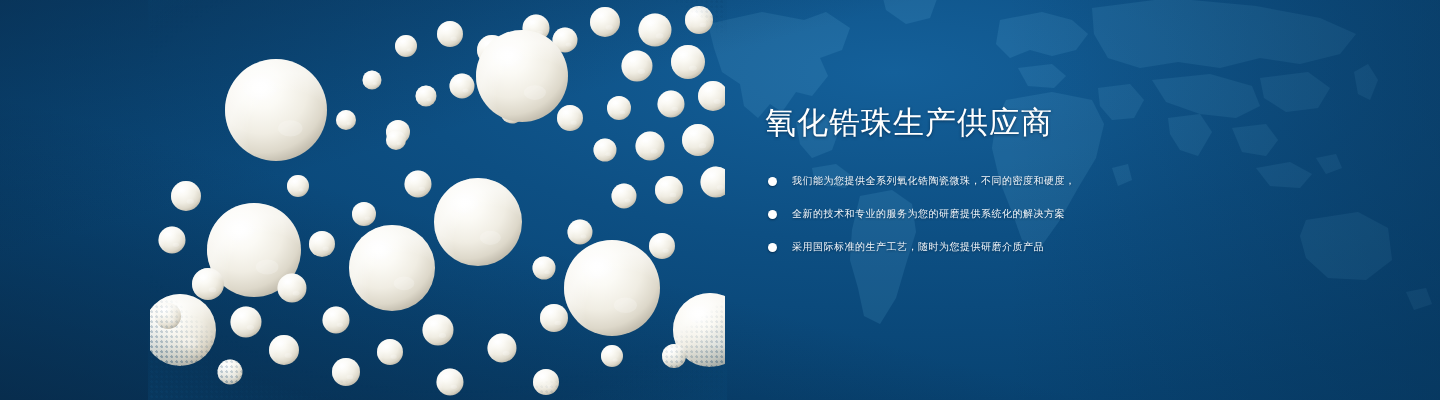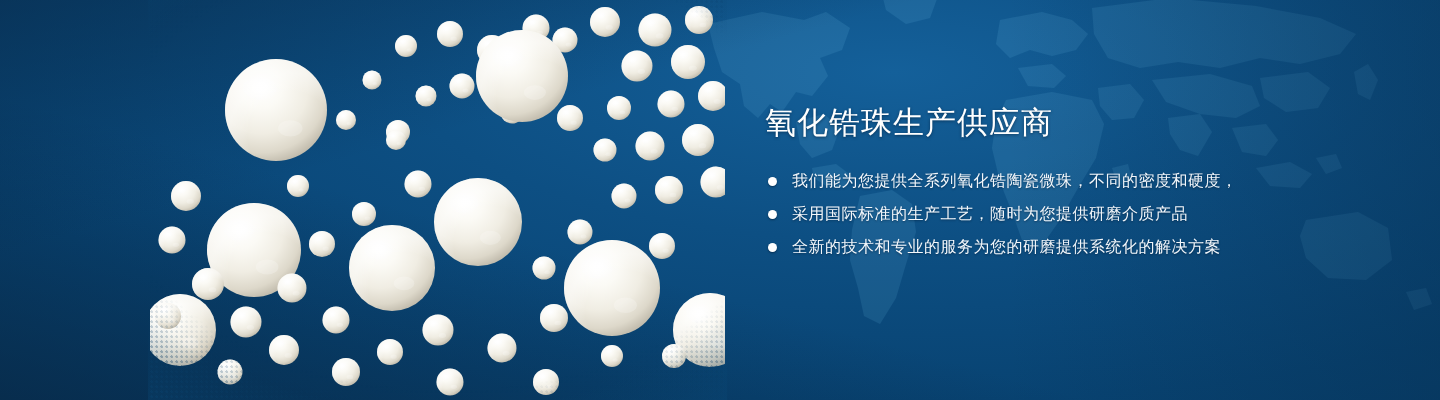--- a/index.html
+++ b/index.html
@@ -98,21 +98,21 @@
   }
   .bullets {
     list-style: none;
     margin: 28px 0 0 0;
     padding: 0;
   }
   .bullet {
     position: relative;
     padding-left: 27px;
     margin-bottom: 11px;
-    font-size: 16px;
+    font-size: 10px;
     line-height: 22px;
     letter-spacing: 0.5px;
     color: #f3f7fb;
     text-shadow: 0 1px 2px rgba(0,20,40,0.45);
   }
   .bullet:last-child { margin-bottom: 0; }
   .bullet .dot {
     position: absolute;
     left: 3px;
     top: 7px;
@@ -286,24 +286,24 @@
 
     <ul class="bullets">
 
       <li class="bullet">
         <span class="dot"></span>
         <span class="ln">我们能为您提供全系列氧化锆陶瓷微珠，不同的密度和硬度，</span>
       </li>
 
       <li class="bullet">
         <span class="dot"></span>
+        <span class="ln">全新的技术和专业的服务为您的研磨提供系统化的解决方案</span>
+      </li>
+
+      <li class="bullet">
+        <span class="dot"></span>
         <span class="ln">采用国际标准的生产工艺，随时为您提供研磨介质产品</span>
       </li>
 
-      <li class="bullet">
-        <span class="dot"></span>
-        <span class="ln">全新的技术和专业的服务为您的研磨提供系统化的解决方案</span>
-      </li>
-
     </ul>
   </div>
 
 </div>
 
 </body></html>

